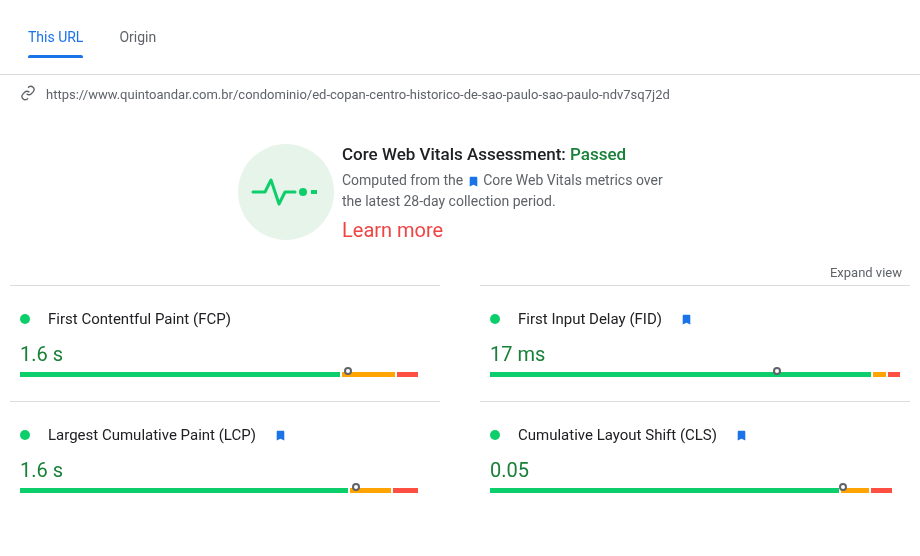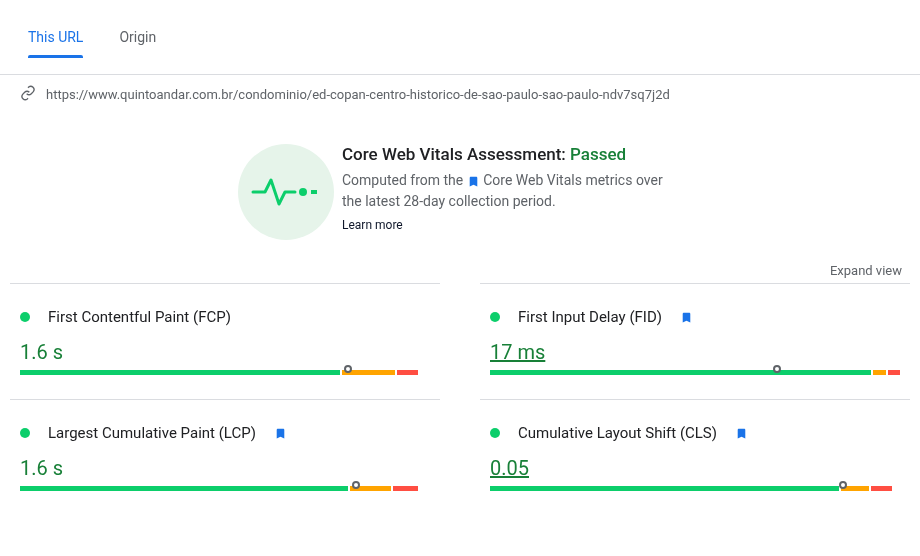--- a/index.html
+++ b/index.html
@@ -8,29 +8,29 @@
 .tab { padding: 12px 18px; font-size: 14px; cursor: pointer; color: #5f6368; position: relative; }
 .tab.active { color: #1a73e8; }
 .tab.active::after { content: ''; position: absolute; bottom: -1px; left: 18px; right: 18px; height: 3px; background: #1a73e8; border-radius: 2px 2px 0 0; }
 .url-bar { display: flex; align-items: center; padding: 10px 20px; color: #5f6368; font-size: 13px; gap: 10px; }
 .assessment { display: flex; justify-content: center; gap: 8px; padding: 30px 0 10px; }
 .pulse-circle { width: 96px; height: 96px; border-radius: 50%; background: #e6f4ea; display: flex; align-items: center; justify-content: center; flex-shrink: 0; }
 .assessment-text { max-width: 340px; }
 .assessment-title { font-size: 17px; font-weight: 500; margin-bottom: 6px; }
 .passed { color: #188038; font-weight: 500; }
 .assessment-desc { font-size: 14px; color: #5f6368; line-height: 1.5; }
-.learn-more { display: inline-block; margin-top: 6px; color: #0f172a; font-size: 12px; cursor: pointer; }
+.learn-more { display: inline-block; margin-top: 6px; color: #ef4444; font-size: 20px; cursor: pointer; }
 .expand-row { text-align: right; padding: 10px 18px 4px; }
 .expand-link { font-size: 13px; color: #5f6368; cursor: pointer; }
 .metrics { display: grid; grid-template-columns: 1fr 1fr; gap: 0 40px; padding: 0 10px; }
 .metric { border-top: 1px solid #dadce0; padding: 24px 10px 18px; }
 .metric-header { display: flex; align-items: center; gap: 18px; font-size: 15px; }
 .dot { width: 10px; height: 10px; border-radius: 50%; background: #0cce6b; flex-shrink: 0; }
 .metric-value { text-align: left; color: #188038; font-size: 20px; margin: 14px 10px 6px 0; padding-right: 60px; }
-.metric-value.v2 { padding-right: 90px; text-decoration: underline; }
+.metric-value.v2 { padding-right: 90px; }
 .bar-wrap { position: relative; height: 5px; margin: 6px 0; }
 .bar { display: flex; height: 5px; gap: 2px; }
 .seg { height: 5px; }
 .seg.green { background: #0cce6b; }
 .seg.orange { background: #ffa400; }
 .seg.red { background: #ff4e42; }
 .marker { position: absolute; top: -5px; width: 8px; height: 8px; background: #fff; border: 2px solid #5f6368; border-radius: 50%; transform: translateX(-50%); }
 .bookmark-icon { color: #1a73e8; display: inline-flex; vertical-align: middle; }
 .bookmark-icon svg { width: 13px; height: 13px; }
 </style>

